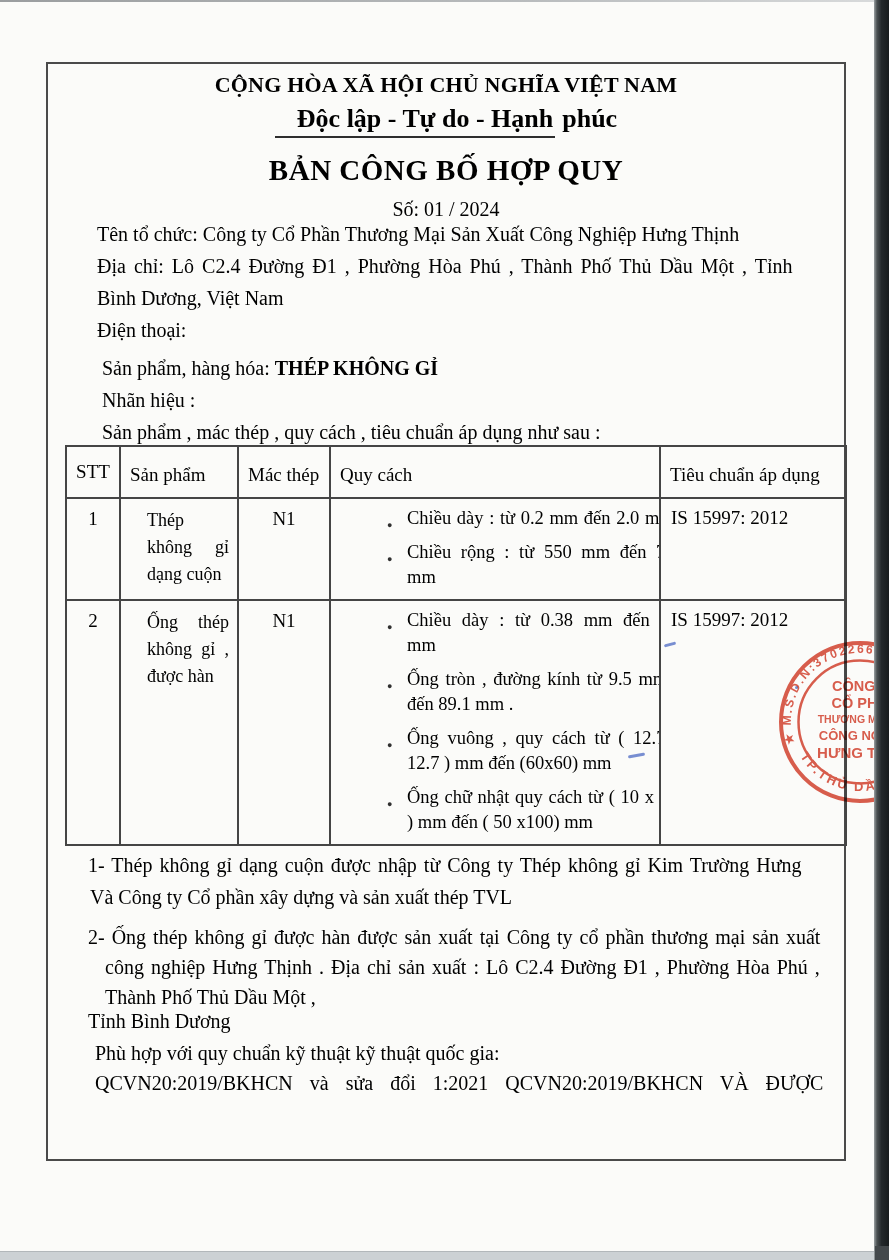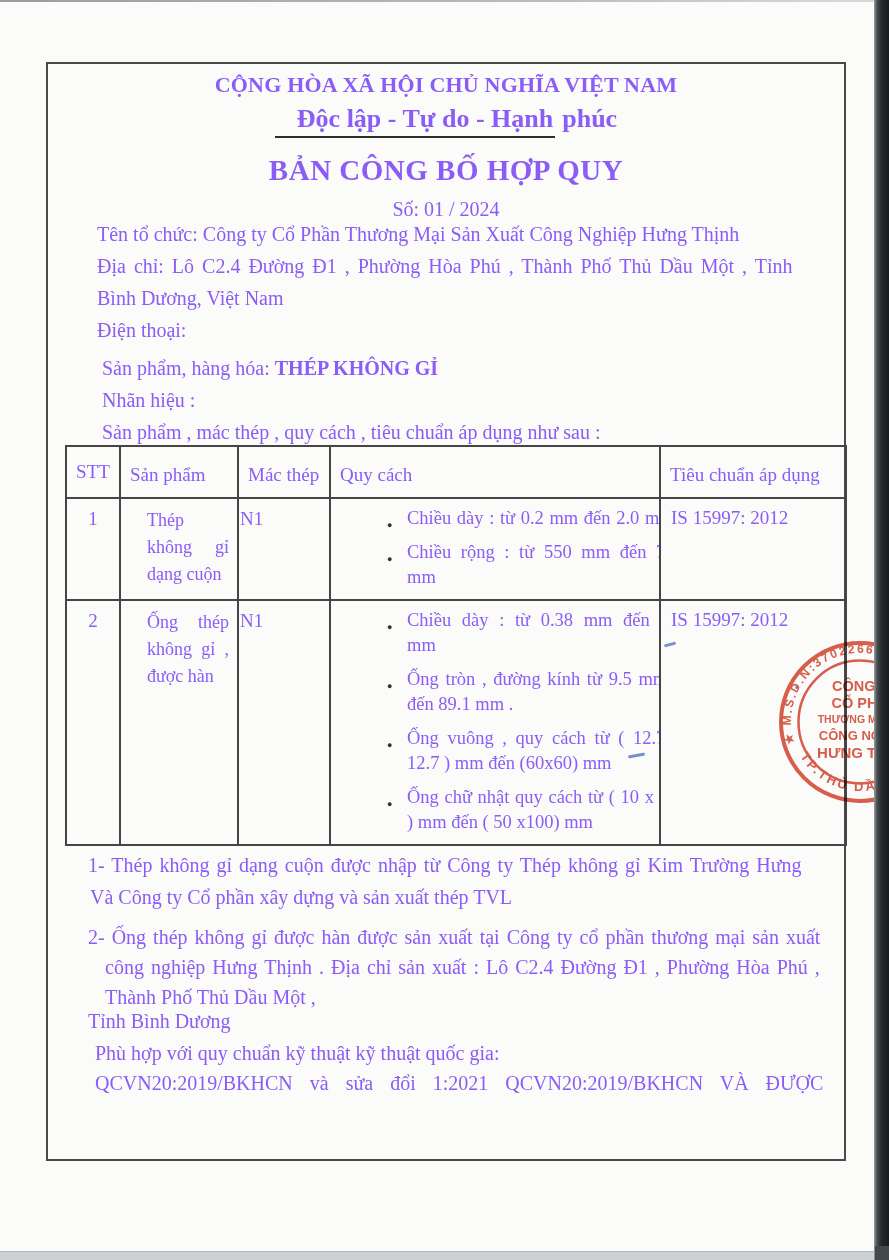--- a/index.html
+++ b/index.html
@@ -1,19 +1,19 @@
 <!DOCTYPE html>
 <html><head>
 <meta charset="utf-8">
 <style>
   html,body { margin:0; padding:0; background:#e8e8e8; }
   .page {
     position:relative; width:889px; height:1260px; margin:0 auto;
     background:#fbfbf9; overflow:hidden;
-    font-family:"Liberation Serif", serif; color:#8b5cf6;
+    font-family:"Liberation Serif", serif; color:#000000;
   }
   
   .edge-top { position:absolute; left:0; top:0; width:889px; height:2px;
     background:linear-gradient(to right,#9a9d9f,#b9bcbe 60%,#d9dbdc); z-index:9; }
   .edge-right { position:absolute; top:0; right:0; width:15px; height:1260px;
     background:linear-gradient(to right,#9aa0a2 0,#4a5052 20%,#24292c 50%,#181c1e 100%); z-index:9; }
   .edge-bottom { position:absolute; left:0; bottom:0; width:889px; height:8px;
     background:#ccd1d4; border-top:1px solid #b2b7ba; z-index:8; }
   .edge-corner { position:absolute; right:0; bottom:0; width:14px; height:14px;
     background:#43484b; z-index:10; }
@@ -39,21 +39,21 @@
 
   table.doc-table { position:absolute; top:381px; left:17px; width:780px;
     border-collapse:collapse; table-layout:fixed; font-size:19px; }
   .doc-table th, .doc-table td { border:2px solid #454545; vertical-align:top;
     font-weight:normal; text-align:left; overflow:hidden; }
   .doc-table thead th { height:40px; vertical-align:middle; padding:8px 4px 2px 9px; }
   .doc-table thead th.c { text-align:center; padding:2px; }
   tr.r1 { height:94px; } tr.r2 { height:234px; }
   td.stt { text-align:center; padding-top:9px; }
   td.prod { padding:8px 8px 0 26px; text-align:justify; font-size:18px; line-height:27px; }
-  td.grade { text-align:left; padding-top:9px; }
+  td.grade { text-align:center; padding-top:9px; }
   td.specs { padding:7px 4px 0 6px; }
   td.std { padding:8px 4px 0 10px; }
   .li { position:relative; margin:0 0 9px 48px; padding-left:22px; line-height:25px; font-size:18.5px; }
   .li::before { content:"●"; position:absolute; left:2px; top:7px; font-size:9px; color:#303030; }
   .sline { white-space:nowrap; }
   .ws1 { word-spacing:1px; } .ws2 { word-spacing:2px; }
   .ws4 { word-spacing:4px; } .ws5 { word-spacing:5px; } .ws6 { word-spacing:6px; }
 
   .notes { position:absolute; top:788px; left:0; width:885px; font-size:20px; line-height:26px; height:290px; }
   .nline { position:absolute; white-space:nowrap; }

